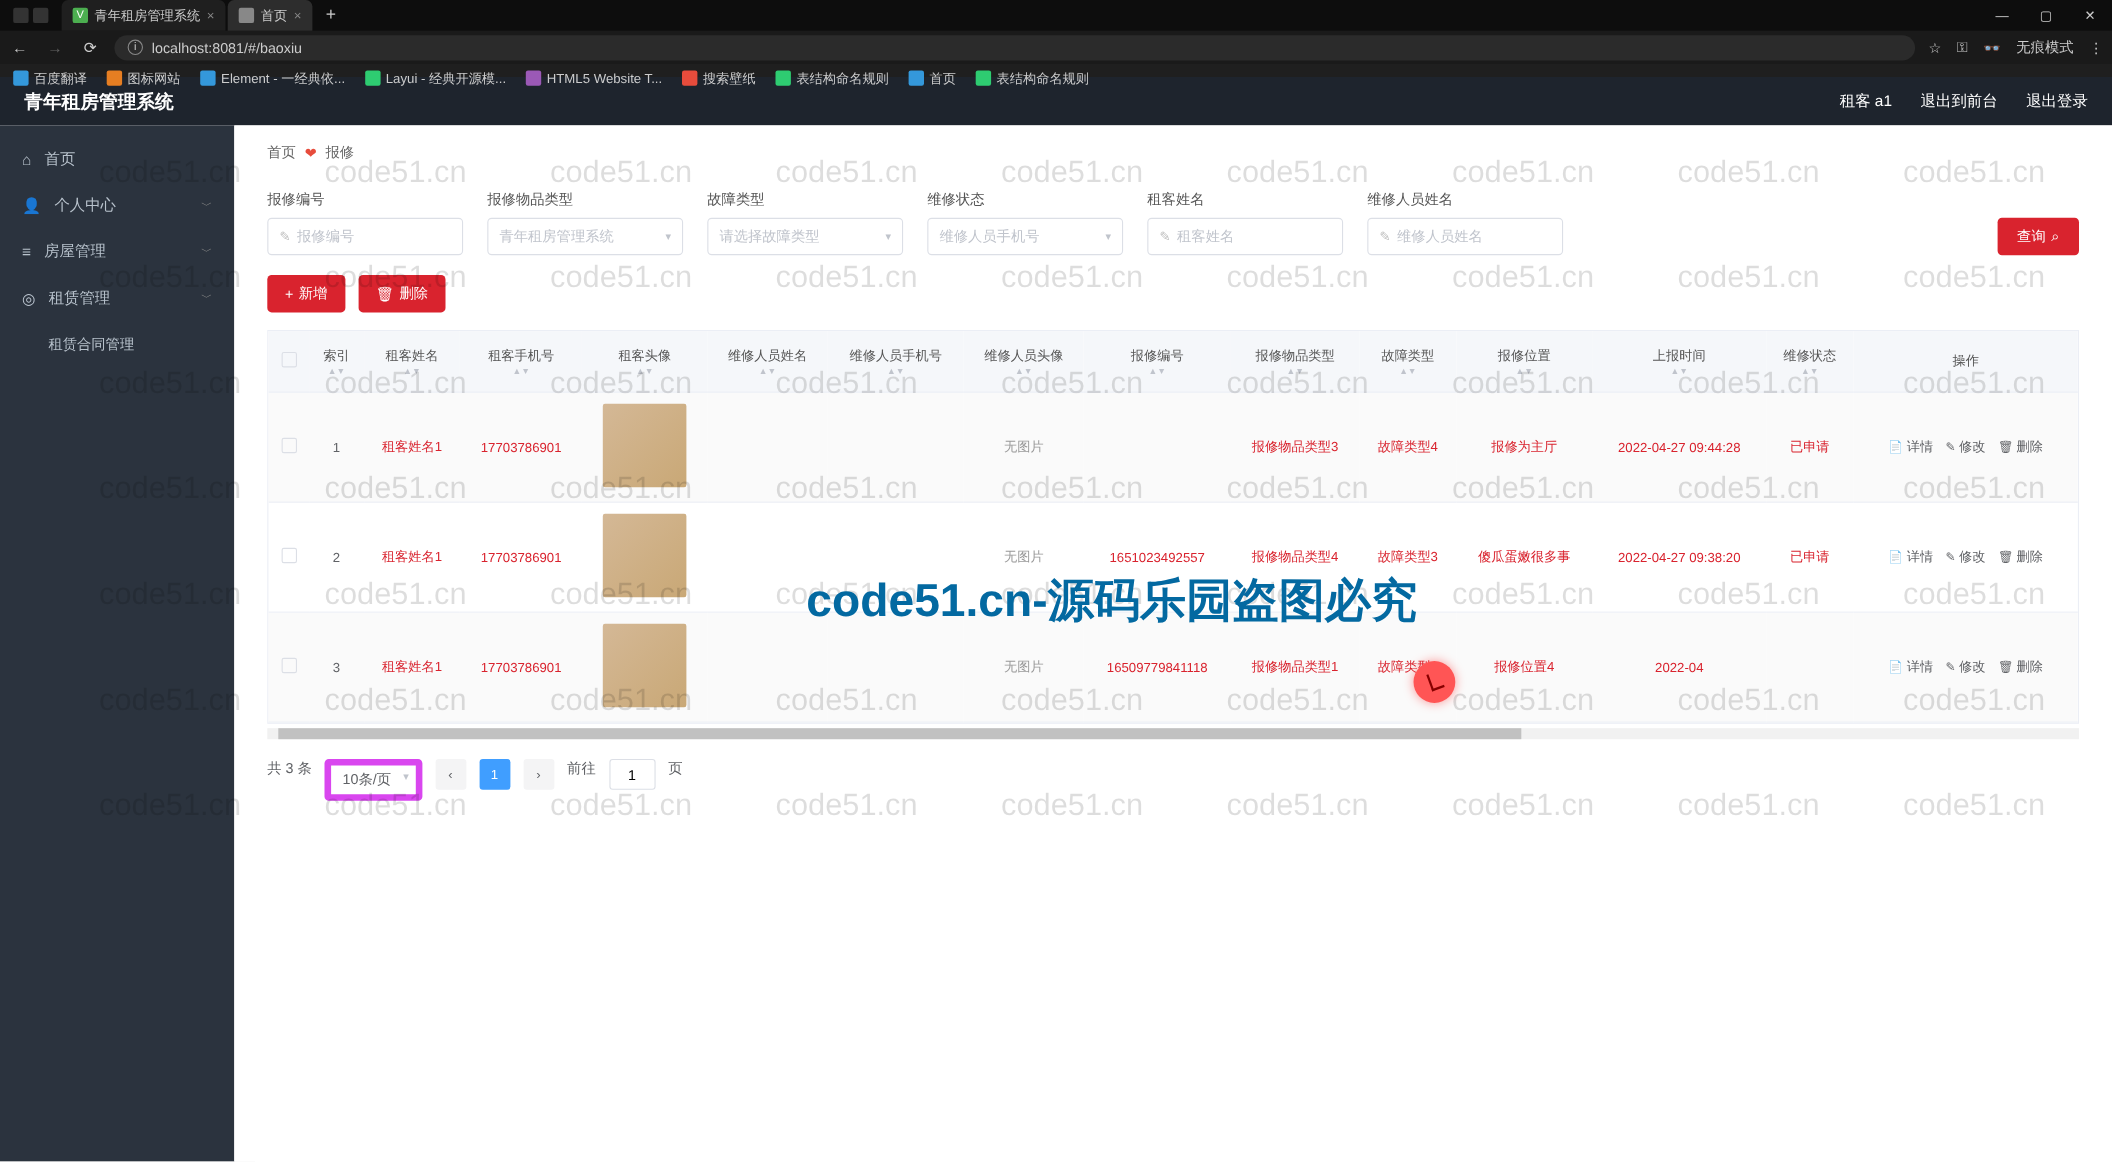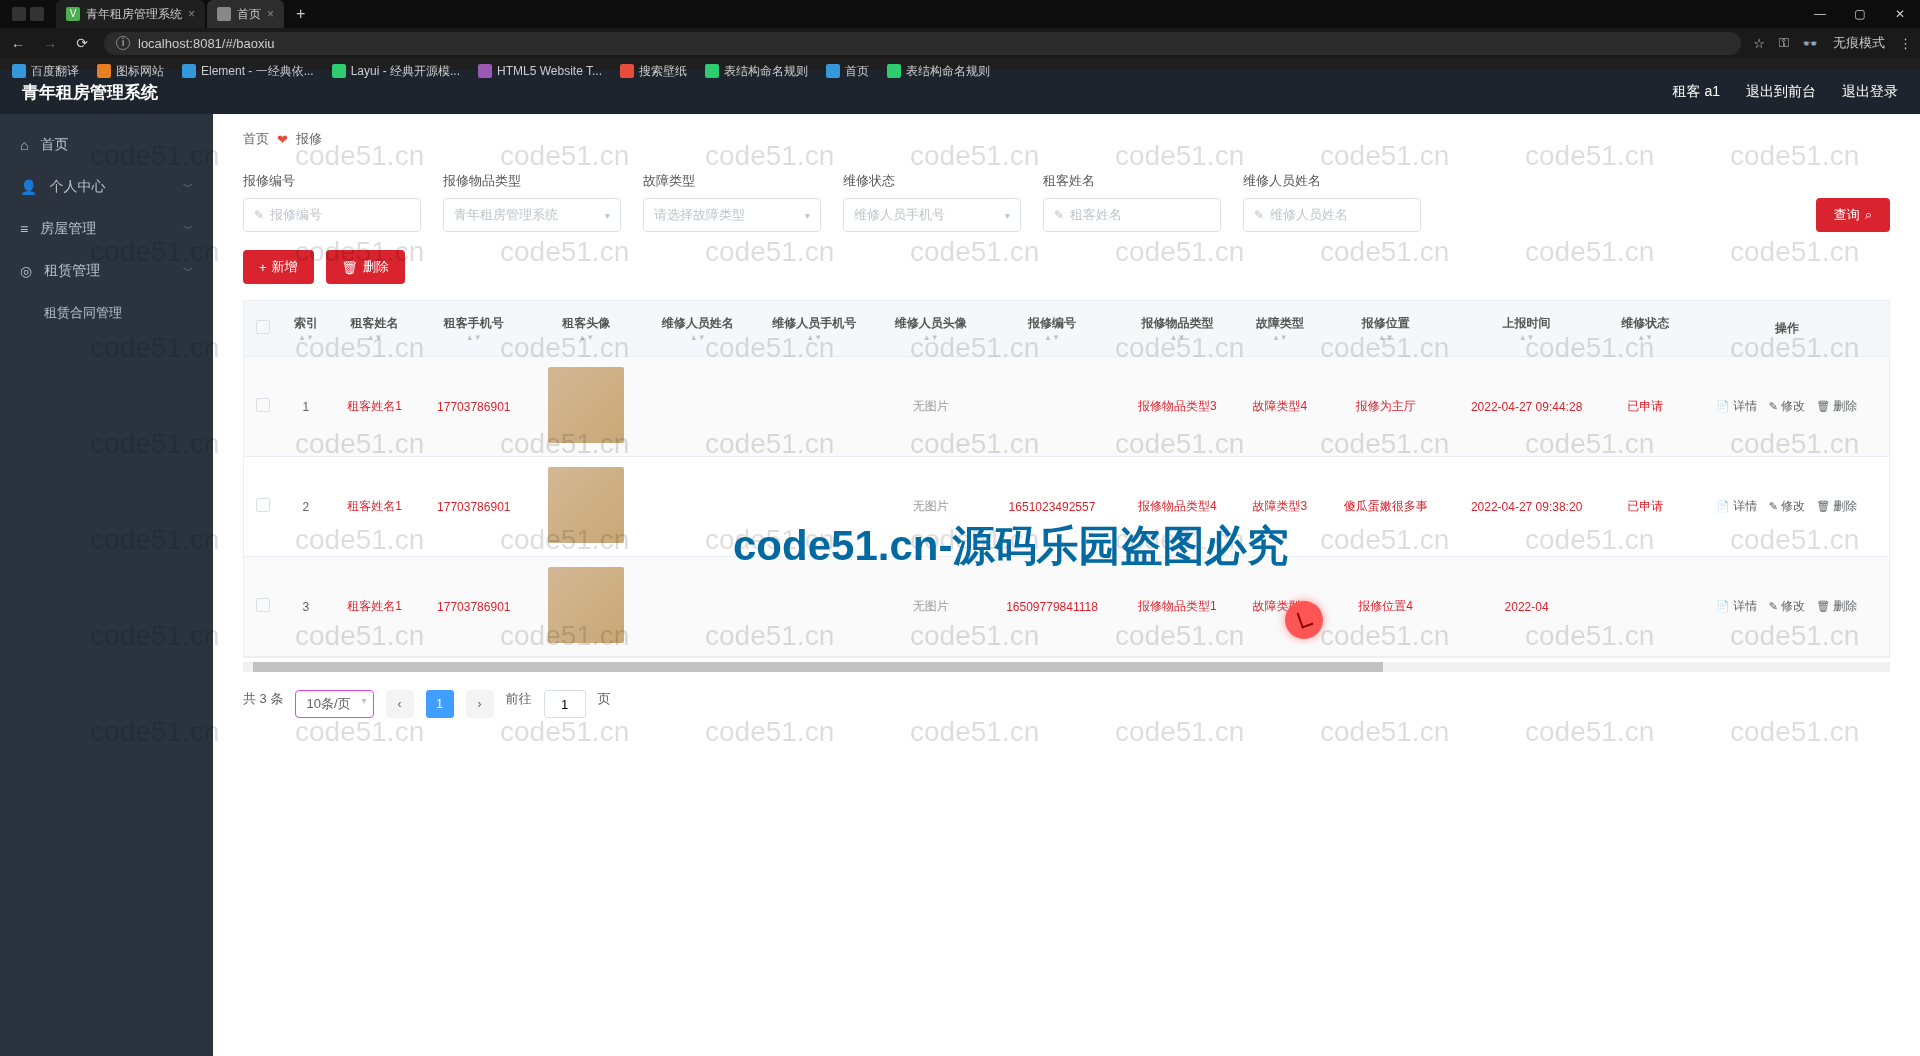--- a/index.html
+++ b/index.html
@@ -46,32 +46,32 @@
 .ipt{width:178px;height:34px;border:1px solid #dcdfe6;border-radius:4px;padding:0 10px;font-size:13px;color:#666;background:#fff;display:flex;align-items:center;gap:6px}
 .ipt .pre{color:#bbb;font-size:12px}
 .ipt .ph{color:#c0c4cc}
 .ipt .dd{margin-left:auto;color:#c0c4cc;font-size:10px}
 .btn-search{background:#d9232e;color:#fff;border:none;border-radius:4px;padding:0 18px;height:34px;font-size:13px;cursor:pointer;margin-left:auto;display:flex;align-items:center;gap:5px}
 .actions{padding:0 30px 16px;display:flex;gap:12px}
 .btn-add{background:#d9232e;color:#fff;border:none;border-radius:4px;padding:0 16px;height:34px;font-size:13px;cursor:pointer;display:flex;align-items:center;gap:5px}
 .btn-del{background:#d9232e;color:#fff;border:none;border-radius:4px;padding:0 16px;height:34px;font-size:13px;cursor:pointer;display:flex;align-items:center;gap:5px}
 .tbl-wrap{margin:0 30px;border:1px solid #ebeef5;overflow-x:auto}
 .tbl{width:100%;border-collapse:collapse;font-size:13px;min-width:1380px}
-.tbl th{background:#f5f7fa;color:#555;font-weight:bold;padding:14px 8px;border-bottom:1px solid #ebeef5;font-size:12px}
+.tbl th{background:#f5f7fa;color:#555;font-weight:normal;padding:14px 8px;border-bottom:1px solid #ebeef5;font-size:12px}
 .tbl th .sort{display:block;font-size:8px;color:#c0c4cc;line-height:8px;margin-top:2px}
 .tbl td{padding:10px 8px;text-align:center;border-bottom:1px solid #ebeef5;color:#606266;font-size:12px}
 .tbl td.link{color:#d9232e}
 .tbl tr:nth-child(odd) td{background:#fafafa}
 .avatar{width:76px;height:76px;background:linear-gradient(135deg,#d4b896,#c9a876);border-radius:2px;display:inline-block}
 .noimg{color:#999}
 .row-btn{color:#606266;cursor:pointer;display:inline-flex;align-items:center;gap:3px;padding:2px 4px;font-size:12px}
 .row-btn .ic{font-size:11px}
 .ckbx{width:14px;height:14px;border:1px solid #dcdfe6;border-radius:2px;display:inline-block}
 .pager{padding:18px 30px;display:flex;align-items:flex-start;gap:12px;font-size:13px;color:#606266}
-.pgsel{border:1px solid #d946ef;border-radius:4px;padding:4px 22px 4px 10px;font-size:13px;position:relative}
+.pgsel{border:6px solid #d946ef;border-radius:4px;padding:4px 22px 4px 10px;font-size:13px;position:relative}
 .pgbtn{width:28px;height:28px;border:none;background:#f4f4f5;border-radius:3px;color:#606266;font-size:12px}
 .pgbtn.cur{background:#409eff;color:#fff}
 .pgipt{width:42px;height:28px;border:1px solid #dcdfe6;border-radius:3px;text-align:center;font-size:13px}
 .watermark{position:absolute;pointer-events:none;opacity:0.13;font-size:28px;color:#000;white-space:nowrap}
 .wm-big{position:absolute;font-size:42px;color:#0369a1;font-weight:bold;left:520px;top:404px;z-index:5;pointer-events:none}
 .wm-bottom{position:absolute;font-size:52px;font-weight:bold;color:#111;right:160px;bottom:100px;z-index:6;pointer-events:none}
 .red-dot{position:absolute;width:38px;height:38px;background:#f55;border-radius:50%;left:1072px;top:487px;z-index:7;box-shadow:0 0 10px rgba(255,0,0,.4);pointer-events:none}
 .red-dot::after{content:"";position:absolute;left:14px;top:10px;width:10px;height:14px;border-left:2px solid #800;border-bottom:2px solid #800;transform:rotate(-20deg)}
 .hscroll{height:10px;background:#f1f1f1;margin:4px 30px 0;position:relative}
 .hscroll .thumb{position:absolute;left:10px;width:1130px;height:10px;background:#c1c1c1}

